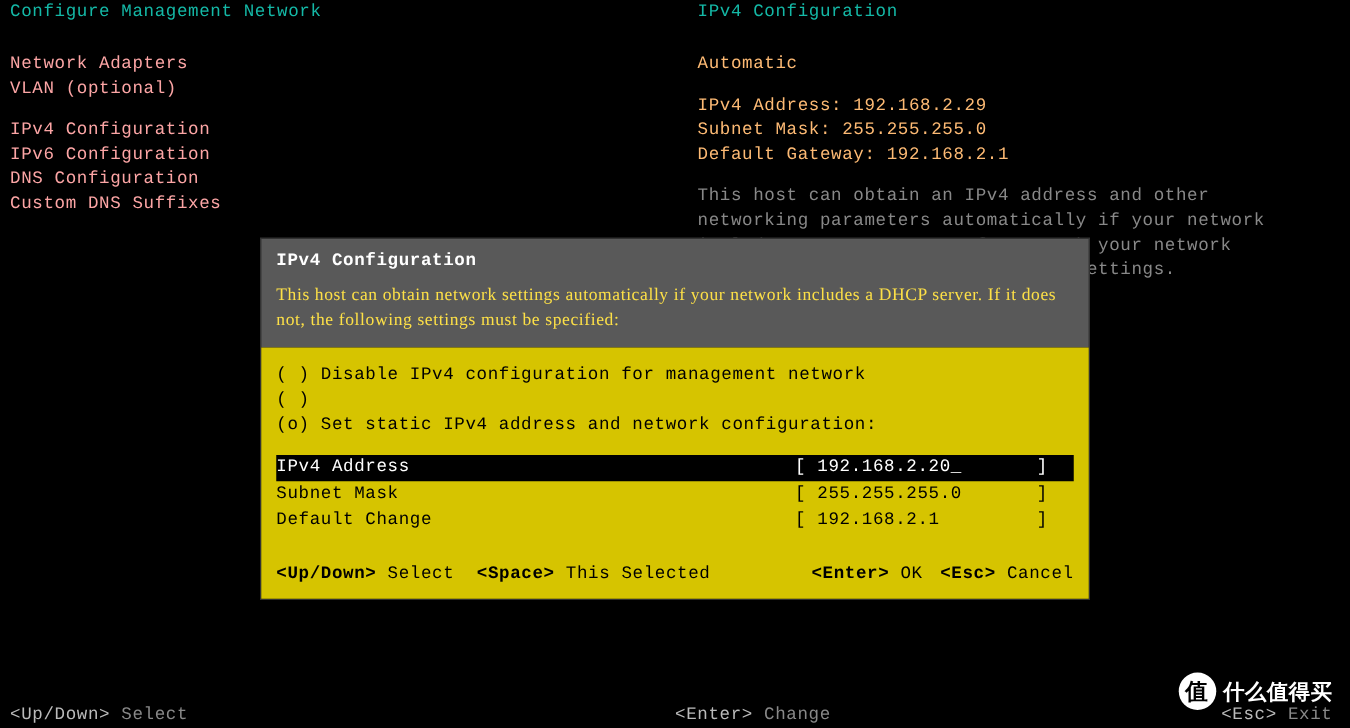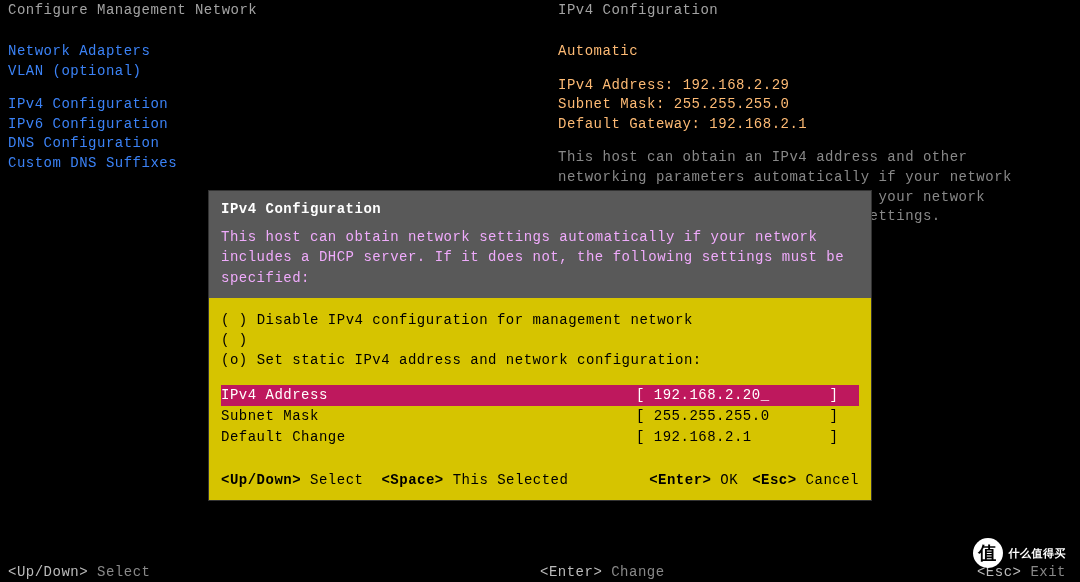--- a/index.html
+++ b/index.html
@@ -18,40 +18,40 @@
       overflow: hidden;
       letter-spacing: 0.5px;
     }
     .screen {
       width: 100%;
       height: 100%;
       position: relative;
     }
     .header-row {
       display: flex;
-      color: #a3a3a3;
+      color: #14b8a6;
       padding: 2px 0;
     }
     .left-col {
       width: 540px;
       padding-left: 8px;
     }
     .right-col {
       flex: 1;
       padding-left: 18px;
     }
     .content-row {
       display: flex;
       margin-top: 22px;
     }
     .menu-group {
       margin-bottom: 14px;
     }
     .menu-item {
-      color: #3b82f6;
+      color: #fca5a5;
       line-height: 1.4;
     }
     .info-line {
       color: #fdba74;
       line-height: 1.4;
     }
     .info-para {
       color: #888;
       line-height: 1.4;
       margin-top: 14px;
@@ -68,22 +68,23 @@
     .dialog-header {
       background: #595959;
       padding: 10px 12px;
       color: #fff;
     }
     .dialog-title {
       font-weight: bold;
       margin-bottom: 10px;
     }
     .dialog-desc {
-      color: #f0abfc;
+      color: #fde047;
       line-height: 1.45;
+      font-family: Liberation Serif, serif;
     }
     .dialog-body {
       background: #d6c400;
       padding: 12px;
       color: #000;
     }
     .radio-list {
       margin-bottom: 14px;
     }
     .radio-item {
@@ -105,21 +106,21 @@
       width: 415px;
     }
     .field-bracket {
       white-space: pre;
     }
     .field-value {
       width: 140px;
       white-space: pre;
     }
     .field-row.selected {
-      background: #be185d;
+      background: #000000;
       color: #fff;
     }
     .dialog-footer {
       display: flex;
       gap: 18px;
       color: #000;
     }
     .foot-hint {
       white-space: nowrap;
     }
@@ -173,21 +174,21 @@
       color: #000;
       display: flex;
       align-items: center;
       justify-content: center;
       font-weight: bold;
       font-size: 18px;
       font-family: sans-serif;
     }
     .wm-text {
       font-family: sans-serif;
-      font-size: 11px;
+      font-size: 17px;
       font-weight: bold;
       text-shadow: 0 0 3px #000;
     }
   </style>
 </head>
 <body>
 
 <div class="screen">
 
   <div class="header-row">

